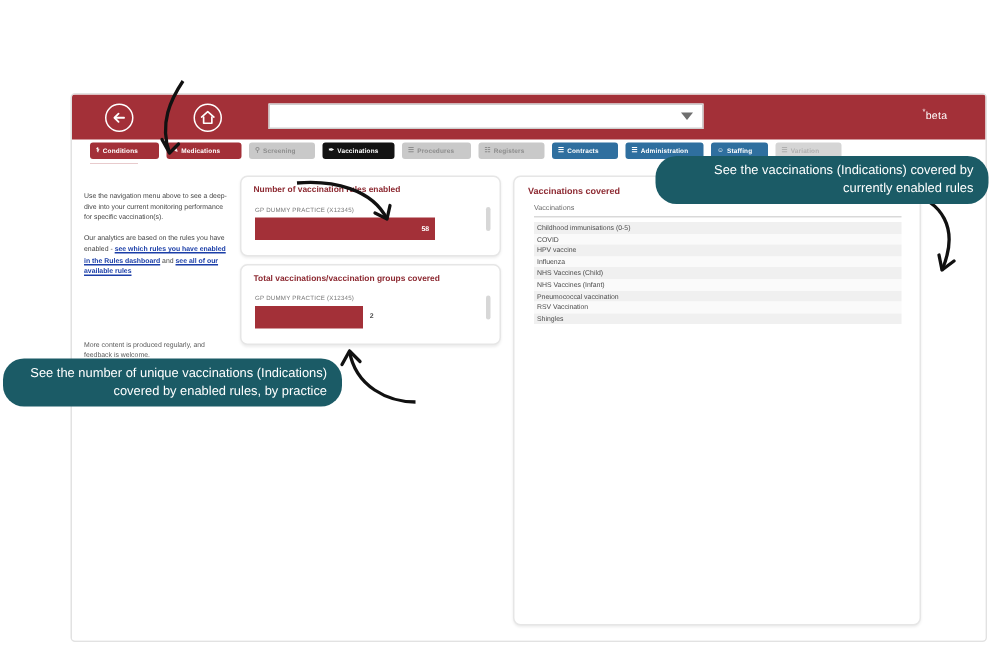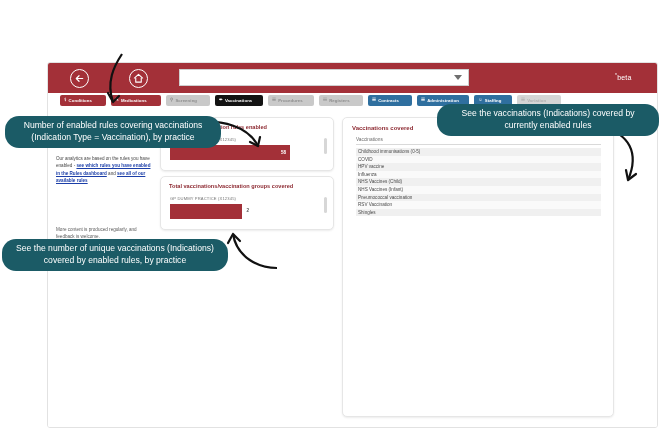--- a/index.html
+++ b/index.html
@@ -141,22 +141,22 @@
   
   .callout{
     position:absolute;background:#1b5b66;color:#ffffff;
     border-radius:14px;text-align:center;
     font-size:8.6px;line-height:1.35;
     display:flex;align-items:center;justify-content:center;
     padding:5px 10px;box-sizing:border-box;z-index:20;
   }
   #callout-menubar{left:22px;top:16px;width:222px;height:40px;}
   #callout-rules{left:5px;top:116px;width:216px;height:32px;}
-  #callout-unique{left:2px;top:239px;width:226px;height:32px;}
-  #callout-covered{left:437px;top:104px;width:222px;height:32px;}
+  #callout-unique{left:2px;top:239px;width:226px;height:32px;text-align:right;}
+  #callout-covered{left:437px;top:104px;width:222px;height:32px;text-align:right;}
 
   
   .arrow{position:absolute;z-index:19;}
   svg{overflow:visible;}
 </style>
 </head>
 <body>
 
 <div class="app">
 
@@ -302,17 +302,16 @@
     </svg>
   </div>
 
   <div class="arrow" style="left:600px;top:126px;">
     <svg width="50" height="62" viewBox="0 0 50 62">
       <path d="M4 2 C28 8, 40 26, 28 54" stroke="#111" stroke-width="2.2" fill="none"></path>
       <path d="M28 54 L26 44 M28 54 L36 48" stroke="#111" stroke-width="2.2" fill="none" stroke-linecap="round"></path>
     </svg>
   </div>
 
-  <div class="callout" id="callout-rules">Number of enabled rules covering vaccinations (Indication Type = Vaccination), by practice</div>
   <div class="callout" id="callout-unique">See the number of unique vaccinations (Indications) covered by enabled rules, by practice</div>
   <div class="callout" id="callout-covered">See the vaccinations (Indications) covered by currently enabled rules</div>
 
 </div>
 
 </body></html>

